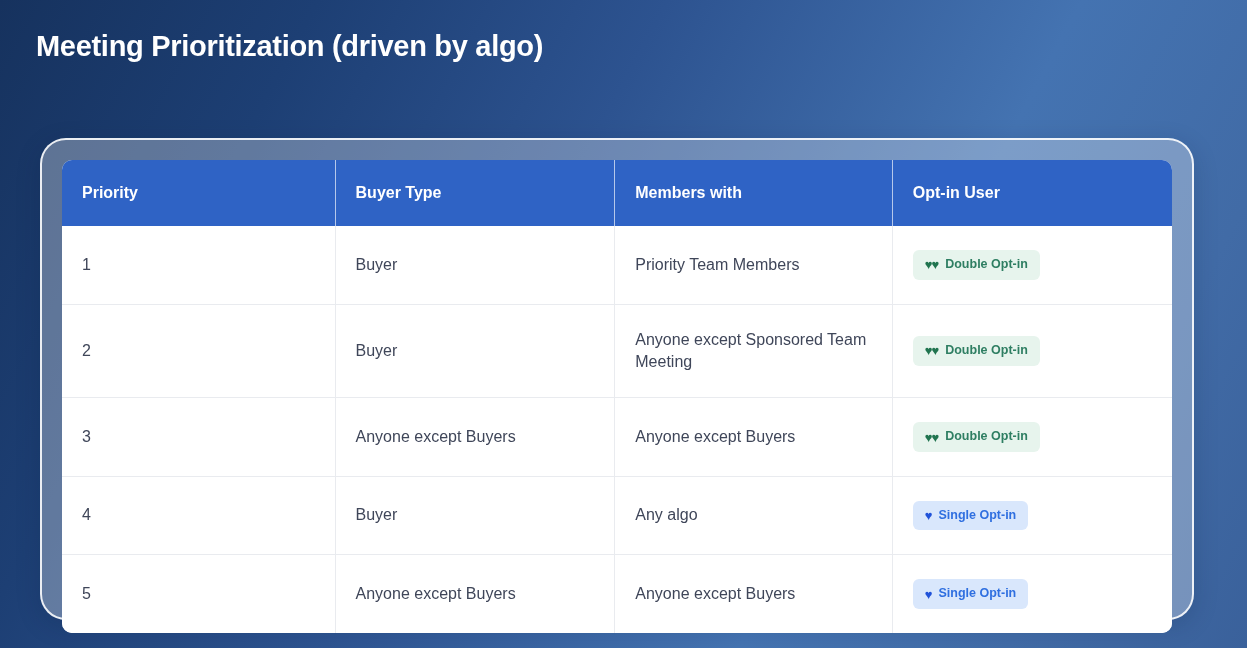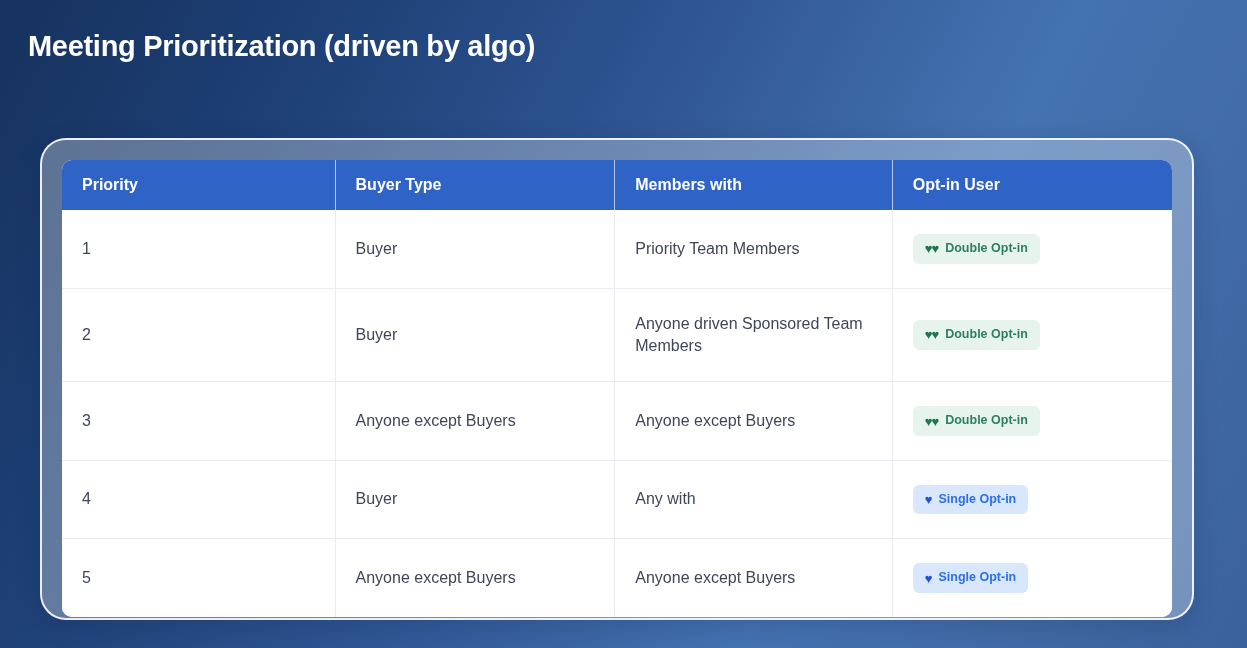--- a/index.html
+++ b/index.html
@@ -6,21 +6,21 @@
   html, body { width: 1247px; height: 648px; }
   body {
     font-family: "Liberation Sans", sans-serif;
     position: relative;
     overflow: hidden;
     background: linear-gradient(118deg, #16325e 0%, #1d3f74 20%, #2d5390 42%, #4473b1 68%, #416BA6 85%, #3a619b 100%);
   }
 
   .slide-title {
     position: absolute;
-    left: 28px;
+    left: 36px;
     top: 30px;
     color: #ffffff;
     font-size: 29px;
     font-weight: 800;
     letter-spacing: -0.3px;
   }
 
   .card {
     position: absolute;
     left: 40px;
@@ -51,21 +51,21 @@
   col.c2 { width: 25.2%; }
   col.c3 { width: 25.0%; }
   col.c4 { width: 25.2%; }
 
   thead th {
     background: #2f63c5;
     color: #ffffff;
     font-size: 16px;
     font-weight: 700;
     text-align: left;
-    padding: 16px 20px;
+    padding: 24px 20px;
     height: 50px;
     border-right: 1px solid rgba(255,255,255,0.65);
   }
   thead th:last-child { border-right: none; }
 
   tbody td {
     color: #3f4659;
     font-size: 16px;
     line-height: 1.4;
     padding: 24px 20px;
@@ -125,21 +125,21 @@
       <span class="badge" style="background: rgb(231, 244, 237); color: rgb(46, 126, 98);">
         <span class="hearts" style="color: rgb(32, 116, 79);">♥♥</span>
         <span class="badge-label">Double Opt-in</span>
       </span>
     </td>
   </tr>
 
   <tr>
     <td>2</td>
     <td>Buyer</td>
-    <td>Anyone driven Sponsored Team Members</td>
+    <td>Anyone except Sponsored Team Meeting</td>
     <td>
       <span class="badge" style="background: rgb(231, 244, 237); color: rgb(46, 126, 98);">
         <span class="hearts" style="color: rgb(32, 116, 79);">♥♥</span>
         <span class="badge-label">Double Opt-in</span>
       </span>
     </td>
   </tr>
 
   <tr>
     <td>3</td>
@@ -149,21 +149,21 @@
       <span class="badge" style="background: rgb(231, 244, 237); color: rgb(46, 126, 98);">
         <span class="hearts" style="color: rgb(32, 116, 79);">♥♥</span>
         <span class="badge-label">Double Opt-in</span>
       </span>
     </td>
   </tr>
 
   <tr>
     <td>4</td>
     <td>Buyer</td>
-    <td>Any with</td>
+    <td>Any algo</td>
     <td>
       <span class="badge" style="background: rgb(217, 231, 252); color: rgb(47, 111, 224);">
         <span class="hearts" style="color: rgb(32, 82, 217);">♥</span>
         <span class="badge-label">Single Opt-in</span>
       </span>
     </td>
   </tr>
 
   <tr>
     <td>5</td>

